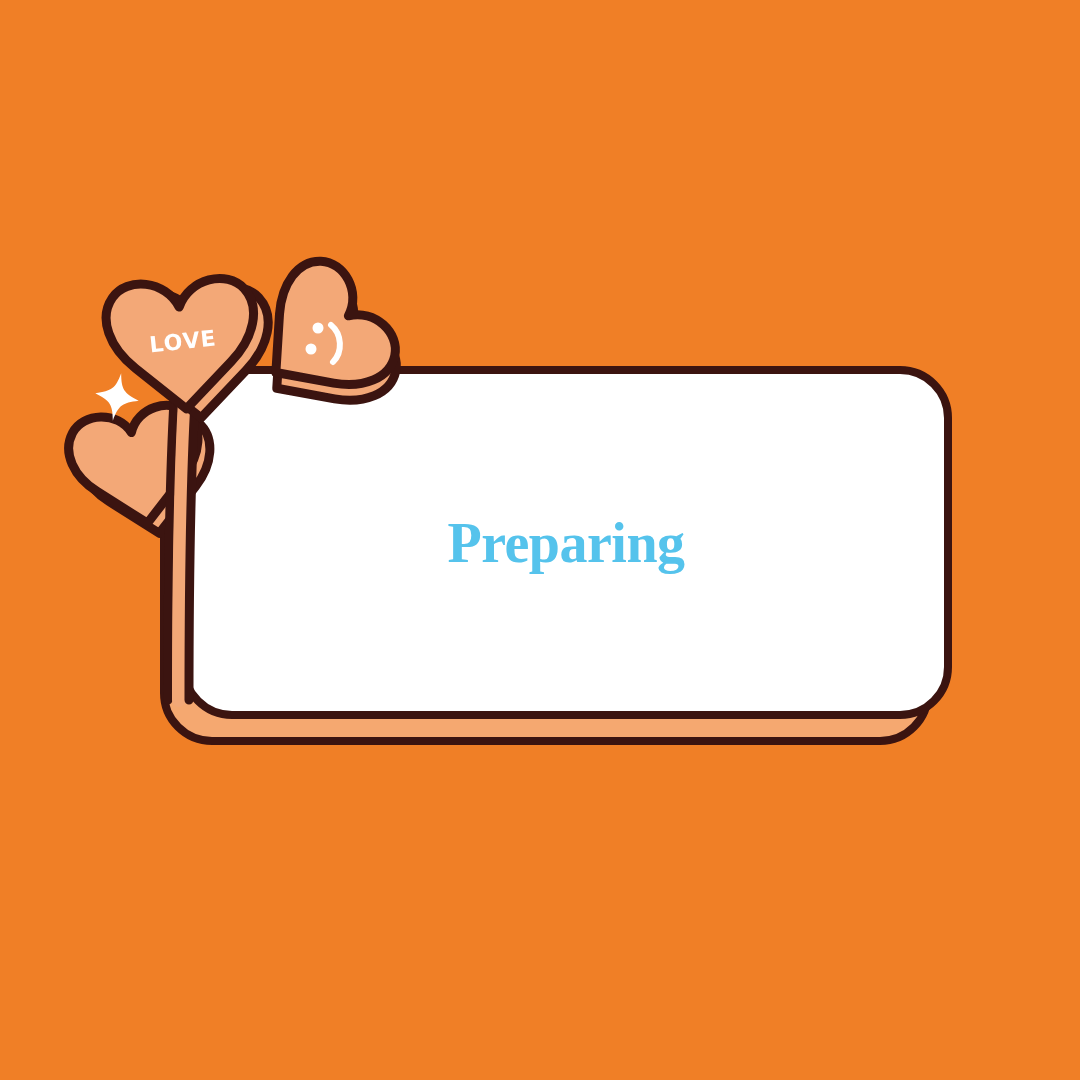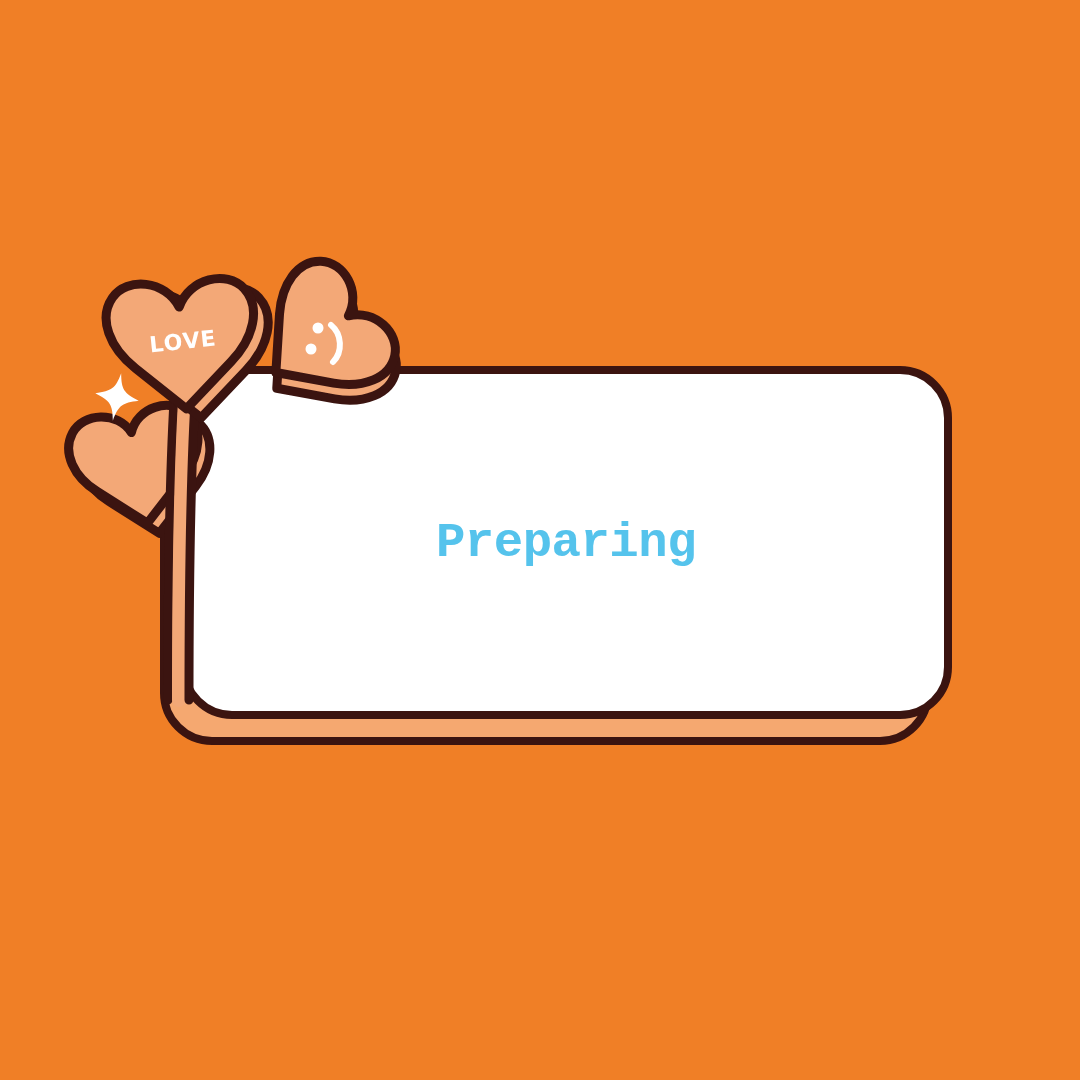--- a/index.html
+++ b/index.html
@@ -52,23 +52,23 @@
     width: 772px;
     height: 353px;
     display: flex;
     flex-direction: column;
     align-items: center;
     justify-content: center;
     box-sizing: border-box;
   }
   .title-line {
     color: #55C3EC;
-    font-family: Liberation Mono, monospace;
+    font-family: Liberation Serif, serif;
     font-weight: bold;
-    font-size: 49px;
+    font-size: 56px;
     line-height: 104px;
     letter-spacing: -0.5px;
     white-space: nowrap;
     text-align: left;
   }
 
   
   .decor {
     position: absolute;
     left: 0;

